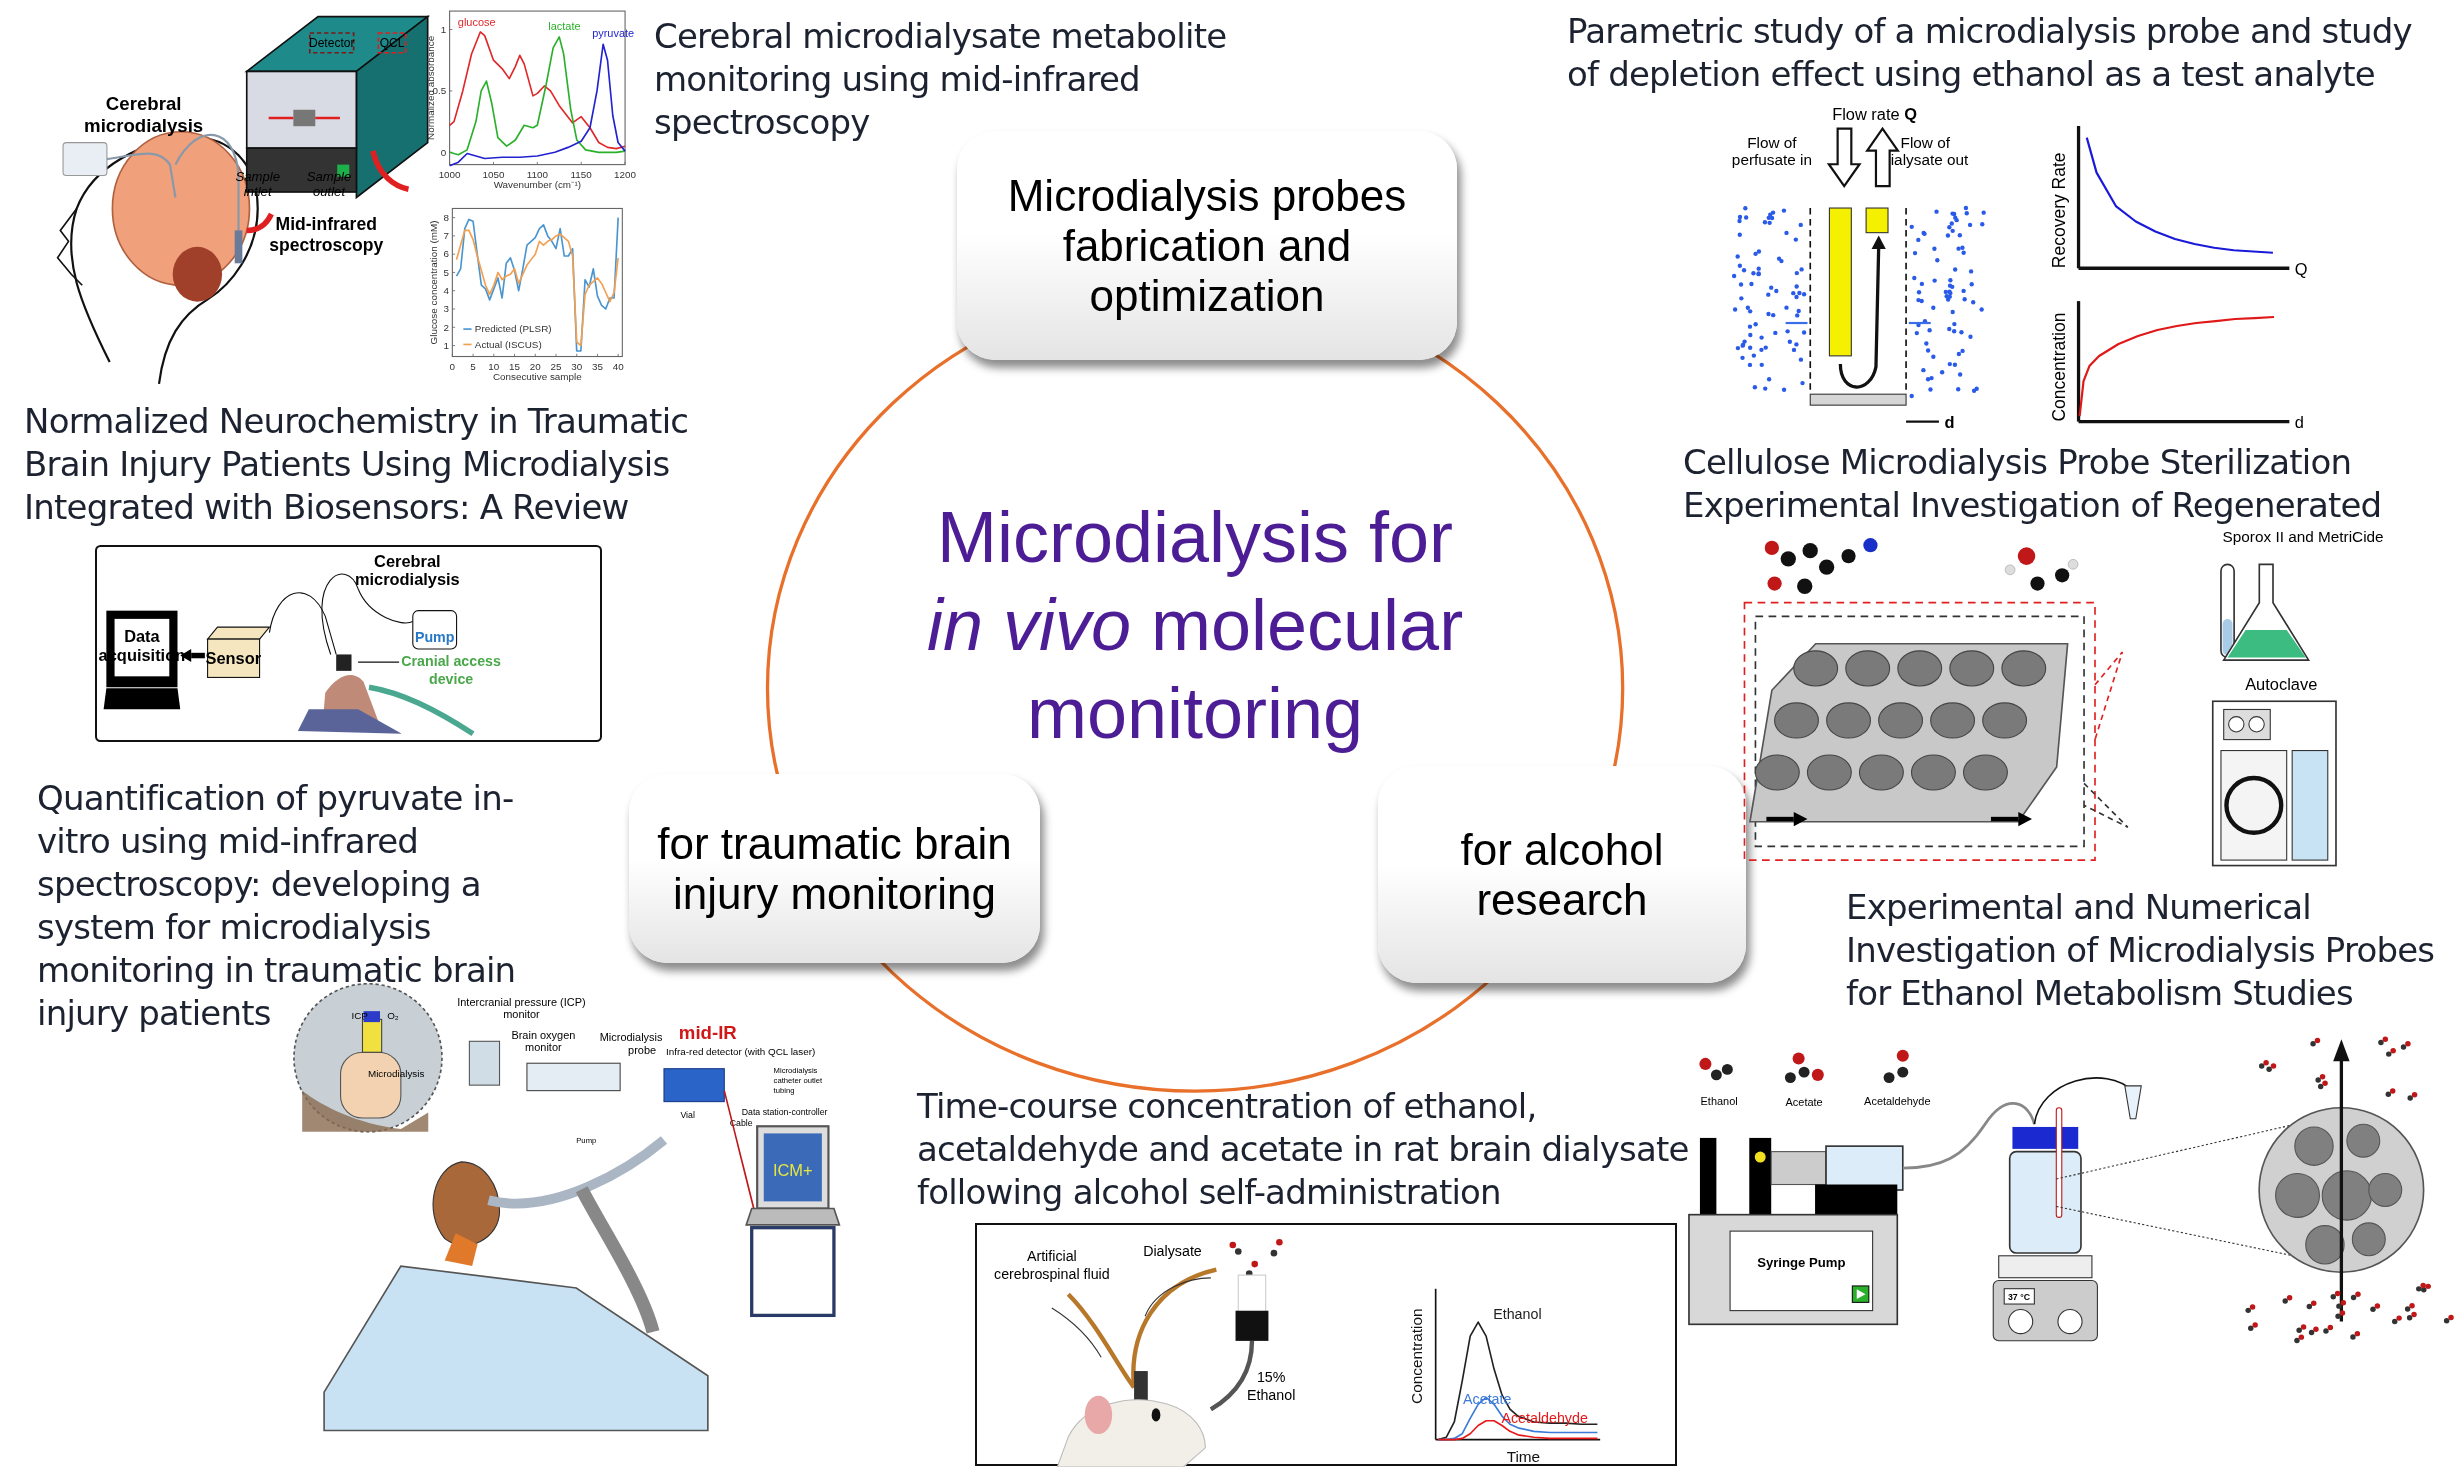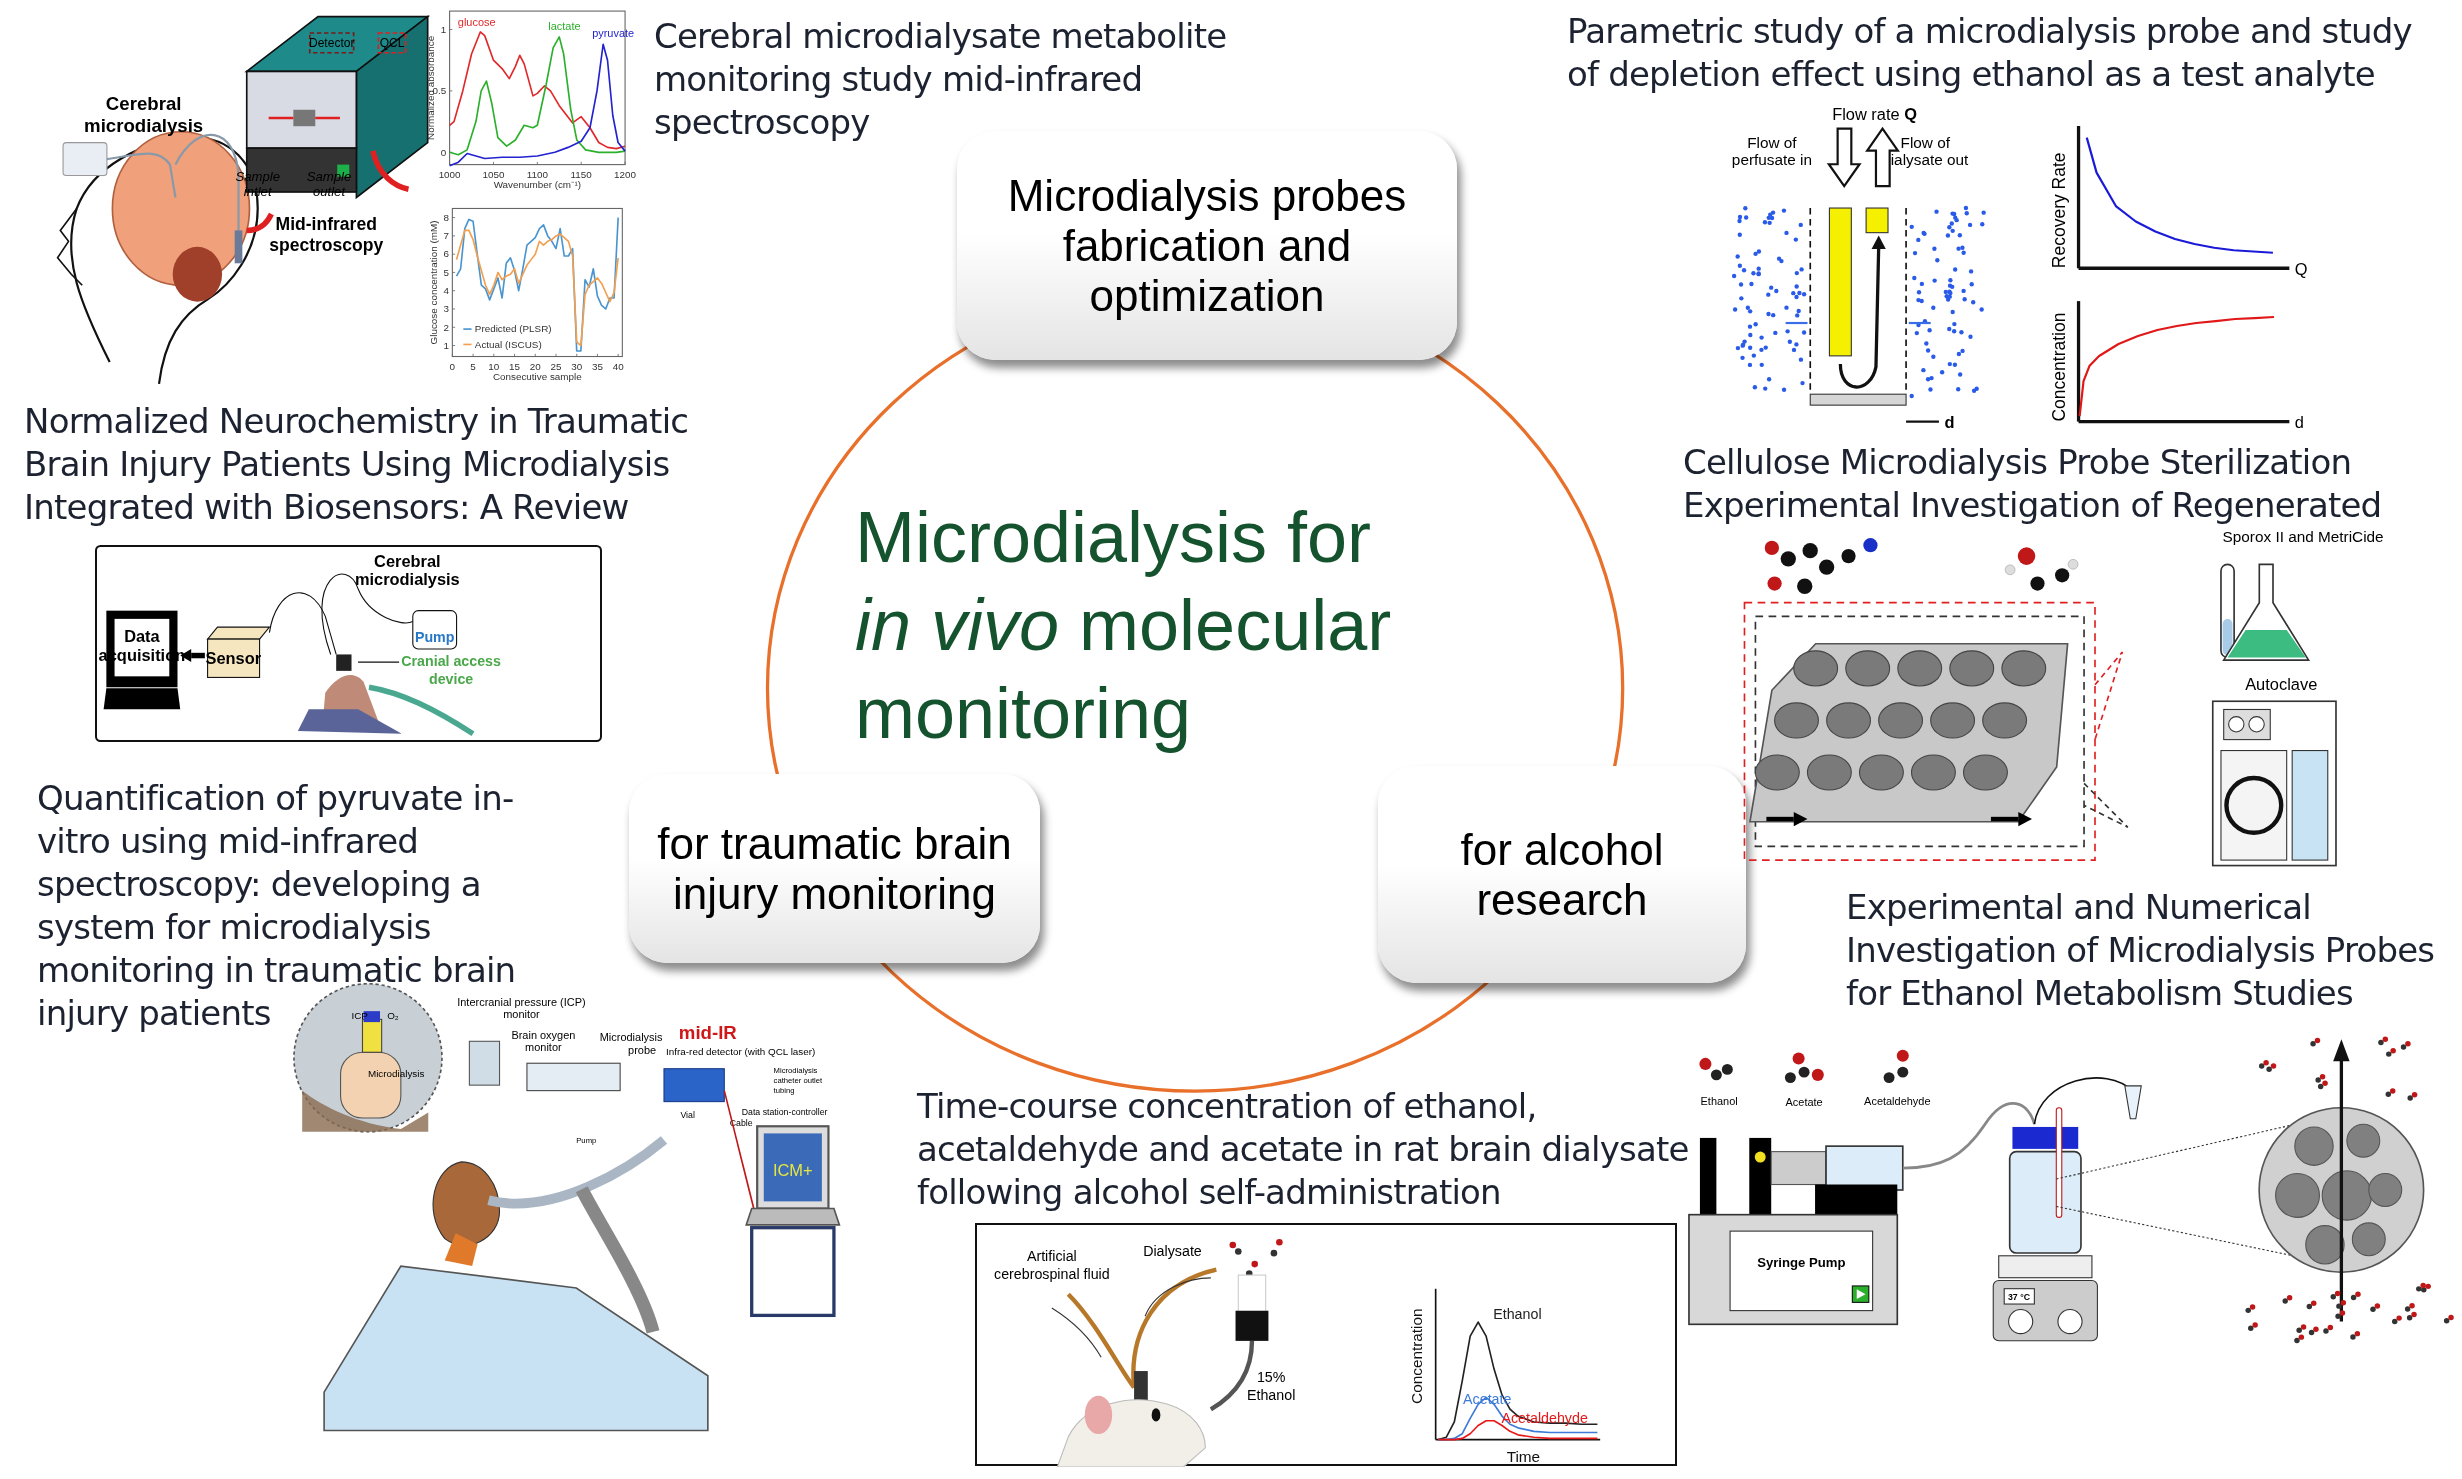--- a/index.html
+++ b/index.html
@@ -2,22 +2,22 @@
 <html style="font-size:8.8px"><head>
 <meta charset="utf-8">
 <style>
   html, body { margin: 0; padding: 0; background: #ffffff; }
   body { width: 2462px; height: 1480px; position: relative; overflow: hidden;
          font-family: "DejaVu Sans", sans-serif; color: #1f2430; }
   .abs { position: absolute; }
   .caption { position: absolute; font-family: "DejaVu Sans", sans-serif; font-size: 34px;
              line-height: 43px; color: #1c2230; letter-spacing: -0.8px; }
   .caption span { display: block; white-space: nowrap; }
-  .center-title { position: absolute; left: 855px; top: 493px; width: 680px; text-align: left;
-                  font-family: "Liberation Sans", sans-serif; font-size: 72px; line-height: 88px; color: #14532d; }
+  .center-title { position: absolute; left: 855px; top: 493px; width: 680px; text-align: center;
+                  font-family: "Liberation Sans", sans-serif; font-size: 72px; line-height: 88px; color: #4c1d95; }
   .center-title .it { font-style: italic; }
   .topic-box { position: absolute; border-radius: 38px;
                background: linear-gradient(#ffffff 0%, #ffffff 45%, #e4e4e4 100%);
                box-shadow: 3.3px 7.7px 8.8px rgba(0,0,0,0.45);
                display: flex; align-items: center; justify-content: center; text-align: center;
                font-family: "Liberation Sans", sans-serif; font-size: 44px; line-height: 50px; color: #000; }
   .topic-box span { display: block; }
   svg text { font-family: "Liberation Sans", sans-serif; }
   .fig-frame { position: absolute; border: 2.2px solid #111; border-radius: 5.5px; background: #fff; }
 </style>
@@ -49,21 +49,21 @@
 </div>
 <div class="topic-box" style="left:1378px;top:766px;width:368px;height:217px;">
   <div>
     <span>for alcohol</span>
     <span>research</span>
   </div>
 </div>
 
 <div class="caption" style="left:654px;top:15.4px;">
   <span>Cerebral microdialysate metabolite</span>
-  <span>monitoring study mid-infrared</span>
+  <span>monitoring using mid-infrared</span>
   <span>spectroscopy</span>
 </div>
 <div class="caption" style="left:1567px;top:10px;">
   <span>Parametric study of a microdialysis probe and study</span>
   <span>of depletion effect using ethanol as a test analyte</span>
 </div>
 <div class="caption" style="left:24px;top:400px;">
   <span>Normalized Neurochemistry in Traumatic</span>
   <span>Brain Injury Patients Using Microdialysis</span>
   <span>Integrated with Biosensors: A Review</span>

